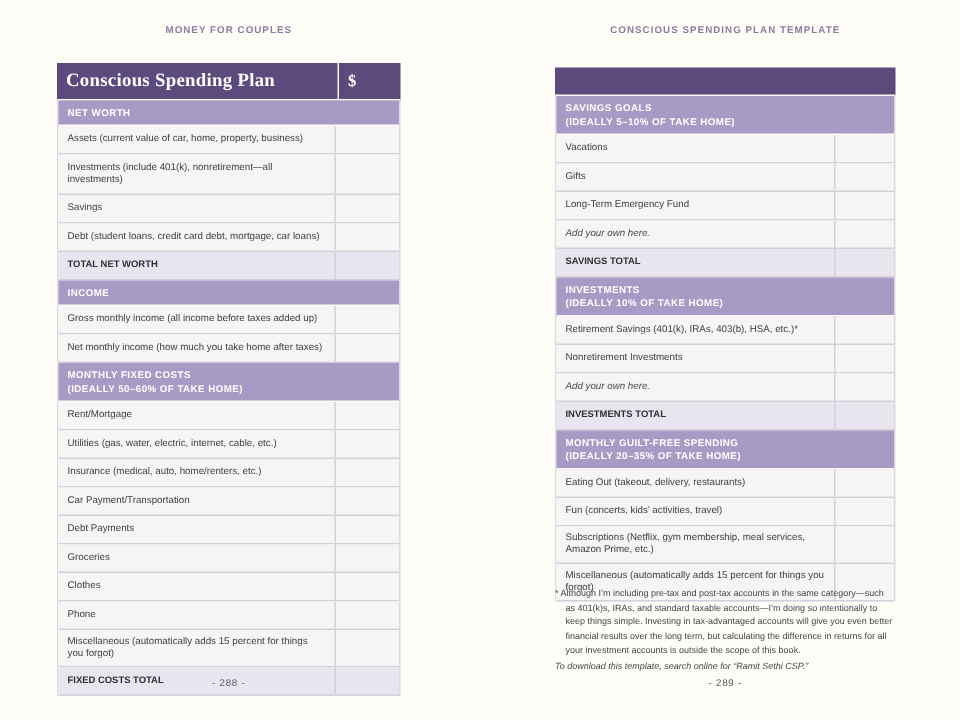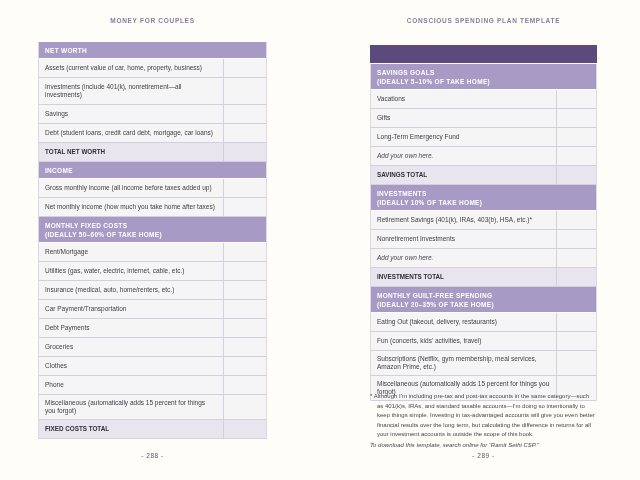--- a/index.html
+++ b/index.html
@@ -75,20 +75,24 @@
     font-size:6px;font-style:italic;color:#47454b;
   }
 </style>
 </head>
 <body>
 
 <div class="page page-left">
   <div class="running-head">MONEY FOR COUPLES</div>
 
   <div class="table">
+    <div class="t-header">
+      <div class="t-title">Conscious Spending Plan</div>
+      <div class="t-amt">$</div>
+    </div>
     <div class="rows" id="left-rows">
         <div class="band">
           <div>NET WORTH</div>
         </div>
         <div class="row">
           <div class="label">Assets (current value of car, home, property, business)</div>
           <div class="amount"></div>
         </div>
         <div class="row">
           <div class="label">Investments (include 401(k), nonretirement—all investments)</div>

